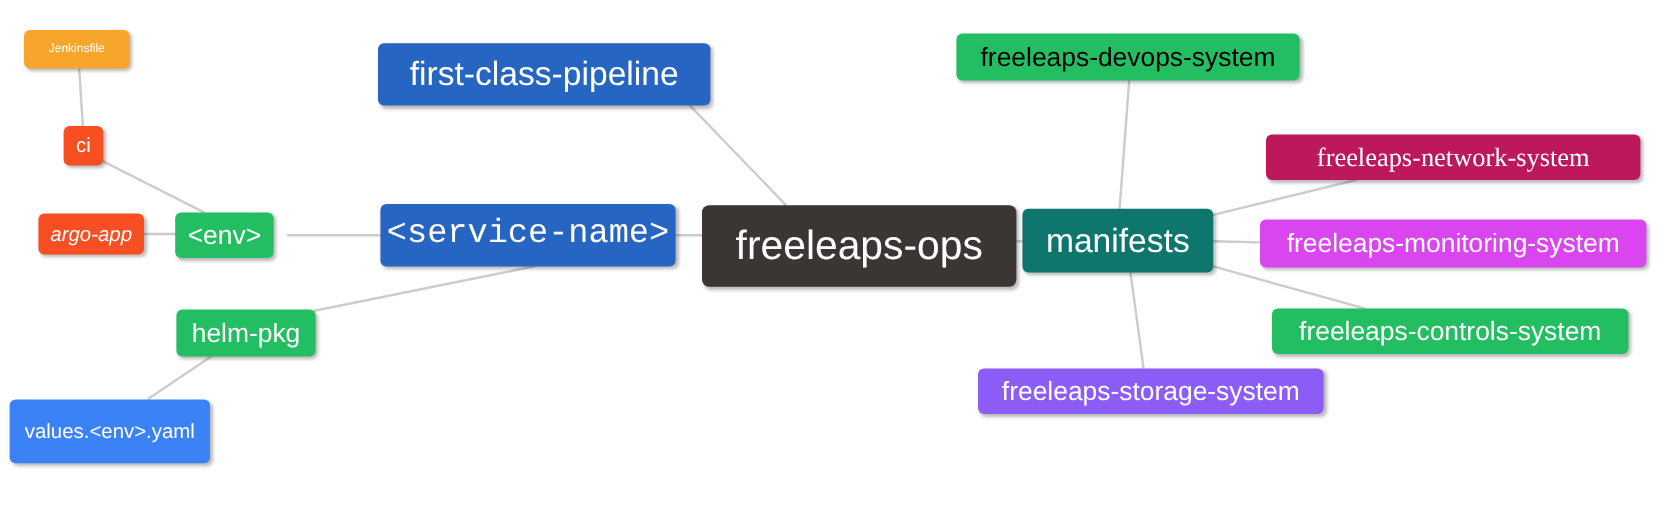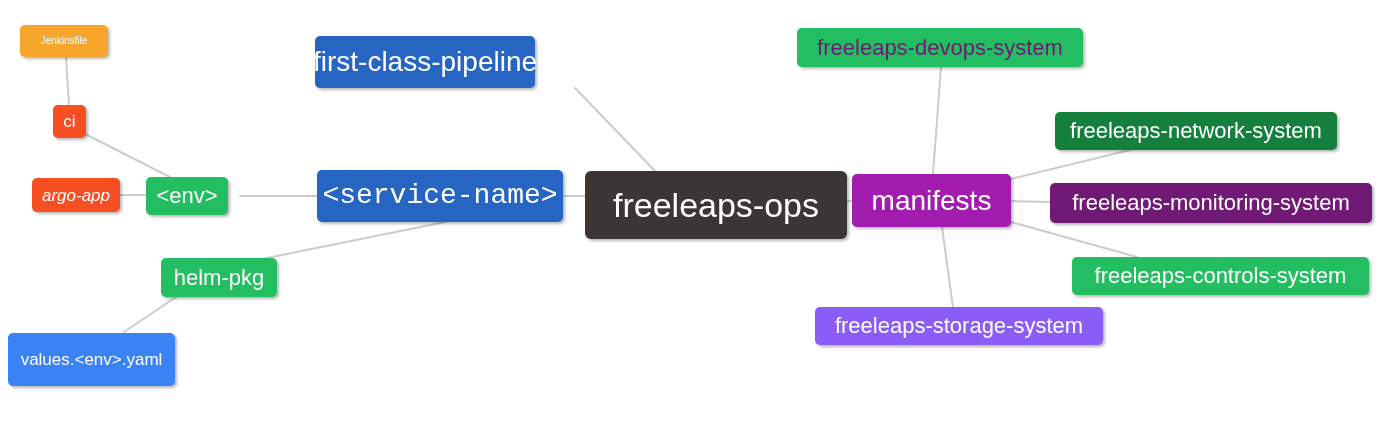--- a/index.html
+++ b/index.html
@@ -57,28 +57,28 @@
       <line x1="563" y1="196" x2="585" y2="196" stroke="#CCCCCC" stroke-width="2" stroke-linecap="round"></line>
       <line x1="847" y1="201" x2="852" y2="201" stroke="#CCCCCC" stroke-width="2" stroke-linecap="round"></line>
       <line x1="933" y1="174" x2="941" y2="67" stroke="#CCCCCC" stroke-width="2" stroke-linecap="round"></line>
       <line x1="1011" y1="179" x2="1130" y2="150" stroke="#CCCCCC" stroke-width="2" stroke-linecap="round"></line>
       <line x1="1011" y1="201" x2="1050" y2="202" stroke="#CCCCCC" stroke-width="2" stroke-linecap="round"></line>
       <line x1="1011" y1="222" x2="1137" y2="257" stroke="#CCCCCC" stroke-width="2" stroke-linecap="round"></line>
       <line x1="942" y1="227" x2="953" y2="307" stroke="#CCCCCC" stroke-width="2" stroke-linecap="round"></line>
     </svg>
   <div id="nodes-layer">
       <div class="node lv-root" style="left: 585px; top: 171px; width: 262px; height: 68px; background: rgb(59, 53, 52); color: rgb(255, 255, 255);">freeleaps-ops</div>
-      <div class="node lv-1" style="left: 315px; top: 36px; width: 220px; height: 52px; background: rgb(39, 101, 195); color: rgb(255, 255, 255);">first-class-pipeline</div>
+      <div class="node lv-1" style="left: 315px; top: 36px; width: 277px; height: 52px; background: rgb(39, 101, 195); color: rgb(255, 255, 255);">first-class-pipeline</div>
       <div class="node lv-1" style="left: 317px; top: 170px; width: 246px; height: 52px; background: rgb(39, 101, 195); color: rgb(255, 255, 255); font-family: Liberation Mono, monospace;">&lt;service-name&gt;</div>
-      <div class="node lv-1" style="left: 852px; top: 174px; width: 159px; height: 53px; background: #a21caf; color: rgb(255, 255, 255); text-align: right;">manifests</div>
+      <div class="node lv-1" style="left: 852px; top: 174px; width: 159px; height: 53px; background: #0f766e; color: rgb(255, 255, 255); text-align: right;">manifests</div>
       <div class="node lv-2" style="left: 146px; top: 177px; width: 82px; height: 38px; background: rgb(36, 190, 98); color: rgb(255, 255, 255);">&lt;env&gt;</div>
-      <div class="node lv-2" style="left: 161px; top: 258px; width: 116px; height: 39px; background: rgb(36, 190, 98); color: rgb(255, 255, 255);">helm-pkg</div>
-      <div class="node lv-2" style="left: 797px; top: 28px; width: 286px; height: 39px; background: rgb(36, 190, 98); color: #701a75;">freeleaps-devops-system</div>
-      <div class="node lv-2" style="left: 1055px; top: 112px; width: 282px; height: 38px; background: #15803d; color: rgb(255, 255, 255);">freeleaps-network-system</div>
-      <div class="node lv-2" style="left: 1050px; top: 183px; width: 322px; height: 40px; background: #701a75; color: rgb(255, 255, 255);">freeleaps-monitoring-system</div>
-      <div class="node lv-2" style="left: 1060px; top: 257px; width: 297px; height: 38px; background: rgb(36, 190, 98); color: rgb(255, 255, 255); margin-left: 12px;">freeleaps-controls-system</div>
+      <div class="node lv-2" style="left: 147px; top: 258px; width: 116px; height: 39px; background: rgb(36, 190, 98); color: rgb(255, 255, 255);">helm-pkg</div>
+      <div class="node lv-2" style="left: 797px; top: 28px; width: 286px; height: 39px; background: rgb(36, 190, 98); color: #000000;">freeleaps-devops-system</div>
+      <div class="node lv-2" style="left: 1055px; top: 112px; width: 312px; height: 38px; background: #be185d; color: rgb(255, 255, 255); font-family: Liberation Serif, serif;">freeleaps-network-system</div>
+      <div class="node lv-2" style="left: 1050px; top: 183px; width: 322px; height: 40px; background: #d946ef; color: rgb(255, 255, 255);">freeleaps-monitoring-system</div>
+      <div class="node lv-2" style="left: 1060px; top: 257px; width: 297px; height: 38px; background: rgb(36, 190, 98); color: rgb(255, 255, 255);">freeleaps-controls-system</div>
       <div class="node lv-2" style="left: 815px; top: 307px; width: 288px; height: 38px; background: #8b5cf6; color: rgb(255, 255, 255);">freeleaps-storage-system</div>
       <div class="node lv-3" style="left: 53px; top: 105px; width: 33px; height: 33px; background: rgb(247, 78, 34); color: rgb(255, 255, 255);">ci</div>
       <div class="node lv-3" style="left: 32px; top: 178px; width: 88px; height: 34px; background: rgb(247, 78, 34); color: rgb(255, 255, 255); font-style: italic;">argo-app</div>
       <div class="node lv-3" style="left: 8px; top: 333px; width: 167px; height: 53px; background: #3b82f6; color: rgb(255, 255, 255);">values.&lt;env&gt;.yaml</div>
       <div class="node lv-4" style="left: 20px; top: 25px; width: 88px; height: 32px; background: rgb(248, 165, 44); color: rgb(255, 255, 255);">Jenkinsfile</div>
     </div>
 </div>
 
 </body></html>

